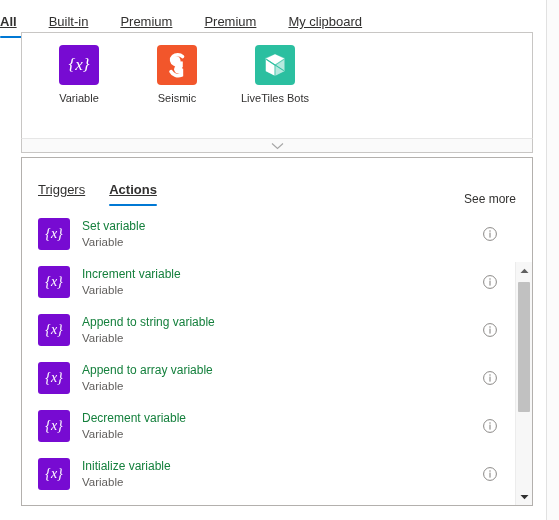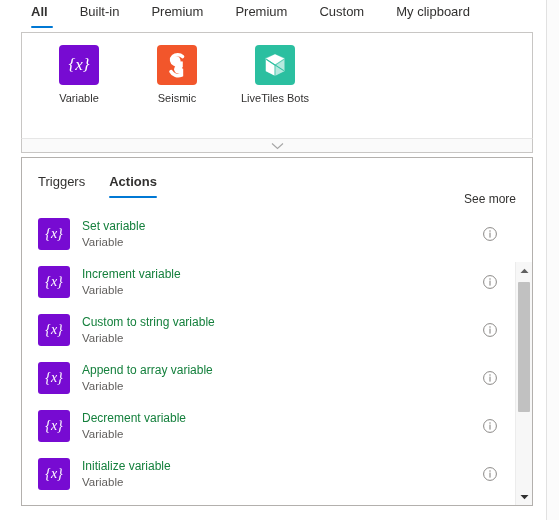--- a/index.html
+++ b/index.html
@@ -11,24 +11,24 @@
     font-family: "Liberation Sans", sans-serif;
     font-size: 12px;
     color: #323130;
     overflow: hidden;
     position: relative;
   }
 
   
   .cat-tabs {
     display: flex;
-    align-items: flex-start;
+    align-items: flex-end;
     height: 30px;
-    padding-left: 31px;
     gap: 0px;
+    text-decoration: underline;
   }
   .cat-tab {
     position: relative;
     padding: 4px 14px 0 0;
     margin-right: 18px;
     font-size: 13px;
     color: #323130;
     cursor: pointer;
     white-space: nowrap;
     background: none;
@@ -122,24 +122,25 @@
     top: 157px;
     width: 512px;
     height: 349px;
     border: 1px solid #b3b0ad;
     background: #ffffff;
     overflow: hidden;
   }
 
   .sub-tabbar {
     display: flex;
-    align-items: flex-start;
+    align-items: flex-end;
     height: 48px;
     padding: 16px 0 0 16px;
     position: relative;
+    text-decoration: underline;
   }
   .sub-tab {
     position: relative;
     font-size: 13px;
     color: #323130;
     margin-right: 24px;
     padding-bottom: 8px;
     cursor: pointer;
     background: none;
     border: none;
@@ -284,21 +285,20 @@
   }
 </style>
 </head>
 <body>
 
 <div class="cat-tabs" id="cat-tabs">
     <button class="cat-tab selected">All</button>
     <button class="cat-tab">Built-in</button>
     <button class="cat-tab">Premium</button>
     <button class="cat-tab">Premium</button>
-    <button class="cat-tab">Custom</button>
     <button class="cat-tab">My clipboard</button>
   </div>
 
 <div class="connectors-panel">
   <div class="connector-row" id="connector-row">
       <div class="connector-tile">
         <div class="conn-icon variable" style="background: rgb(119, 11, 210);">{x}</div>
         <div class="conn-label">Variable</div>
       </div>
       <div class="connector-tile">
@@ -366,21 +366,21 @@
           </div>
           <div class="info-icon"><svg width="16" height="16" viewBox="0 0 16 16">
               <circle cx="8" cy="8" r="6.4" fill="none" stroke="#8a8886" stroke-width="1"></circle>
               <circle cx="8" cy="4.9" r="0.75" fill="#8a8886"></circle>
               <rect x="7.45" y="6.6" width="1.1" height="5" fill="#8a8886"></rect>
             </svg></div>
         </li>
         <li class="action-item">
           <div class="act-icon">{x}</div>
           <div class="act-text">
-            <div class="act-title">Custom to string variable</div>
+            <div class="act-title">Append to string variable</div>
             <div class="act-sub">Variable</div>
           </div>
           <div class="info-icon"><svg width="16" height="16" viewBox="0 0 16 16">
               <circle cx="8" cy="8" r="6.4" fill="none" stroke="#8a8886" stroke-width="1"></circle>
               <circle cx="8" cy="4.9" r="0.75" fill="#8a8886"></circle>
               <rect x="7.45" y="6.6" width="1.1" height="5" fill="#8a8886"></rect>
             </svg></div>
         </li>
         <li class="action-item">
           <div class="act-icon">{x}</div>

